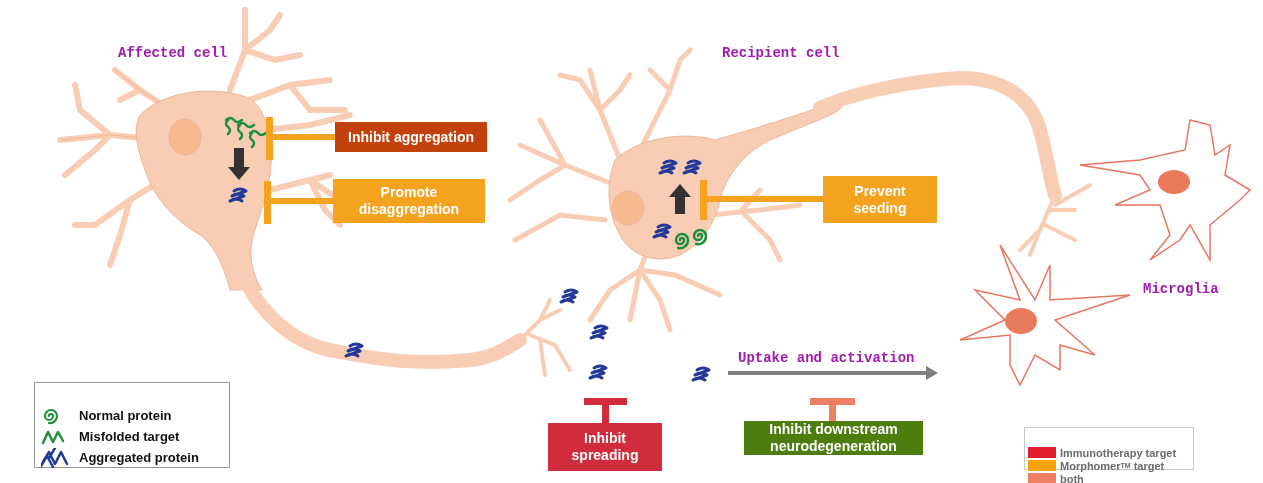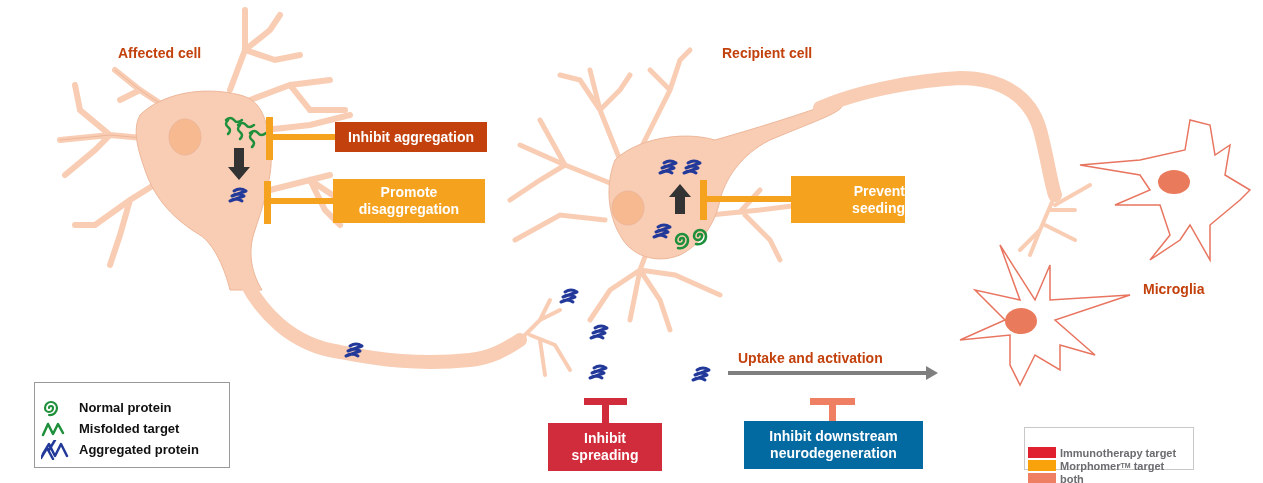--- a/index.html
+++ b/index.html
@@ -1,18 +1,18 @@
 <!DOCTYPE html>
 <html><head>
   <meta charset="utf-8">
   <style>
     html, body { margin: 0; padding: 0; background: #ffffff; }
     body { width: 1263px; height: 483px; position: relative; overflow: hidden; font-family: "Liberation Sans", sans-serif; }
     #canvas { position: absolute; left: 0; top: 0; width: 1263px; height: 483px; }
-    .lbl { position: absolute; font-family: Liberation Sans, sans-serif; font-weight: bold; color: #c2410c; white-space: nowrap; }
+    .lbl { position: absolute; font-family: Liberation Mono, monospace; font-weight: bold; color: #a21caf; white-space: nowrap; }
     .box { position: absolute; color: #fff; font-weight: bold; font-size: 14px; line-height: 17px; text-align: center; display: flex; align-items: center; justify-content: center; flex-direction: column; }
     .legend { position: absolute; border: 1px solid #999; background: #fff; }
     .leg-row { display: flex; align-items: center; font-weight: bold; font-size: 13px; color: #111; height: 21px; }
     .leg-icon { width: 30px; height: 20px; margin-left: 6px; margin-right: 8px; }
     .leg2-row { display: flex; align-items: center; font-weight: bold; font-size: 11px; color: #6b6b70; height: 13px; }
     .sw { width: 28px; height: 11px; margin: 0 4px 0 3px; }
   </style>
 </head>
 <body>
 
@@ -130,34 +130,34 @@
 <div class="lbl" style="left:1143px; top:281px; font-size:14px;">Microglia</div>
 <div class="lbl" style="left:738px; top:350px; font-size:14px;">Uptake and activation</div>
 
 <div class="box" style="left:335px; top:122px; width:152px; height:30px; background:#c2410c;">
   <span>Inhibit aggregation</span>
 </div>
 <div class="box" style="left:333px; top:179px; width:152px; height:44px; background:#F5A21E;">
   <span>Promote</span>
   <span>disaggregation</span>
 </div>
-<div class="box" style="left:791px; top:176px; width:114px; height:47px; background:#F5A21E;align-items:flex-end;">
+<div class="box" style="left:823px; top:176px; width:114px; height:47px; background:#F5A21E;">
   <span>Prevent</span>
   <span>seeding</span>
 </div>
 <div class="box" style="left:548px; top:423px; width:114px; height:48px; background:#D12C3B;">
   <span>Inhibit</span>
   <span>spreading</span>
 </div>
-<div class="box" style="left:744px; top:421px; width:179px; height:48px; background:#0369a1;">
+<div class="box" style="left:744px; top:421px; width:179px; height:34px; background:#4d7c0f;">
   <span>Inhibit downstream</span>
   <span>neurodegeneration</span>
 </div>
 
-<div class="legend" style="left:34px; top:382px; width:196px; height:86px; padding-top:14px; box-sizing:border-box;">
+<div class="legend" style="left:34px; top:382px; width:196px; height:86px; padding-top:22px; box-sizing:border-box;">
   <div class="leg-row">
     <svg class="leg-icon" viewBox="0 0 30 20">
         <g transform="translate(10,10)">
           <path d="M0,0 m-2,0 a2,2 0 1,1 4,0 a4,4 0 1,1 -8,0 a6,6 0 1,1 12,0 a7,7 0 0,1 -8,7" fill="none" stroke="#1E8F3A" stroke-width="2.2" stroke-linecap="round"></path>
         </g>
       </svg>
     <span>Normal protein</span>
   </div>
   <div class="leg-row">
     <svg class="leg-icon" viewBox="0 0 30 20">

